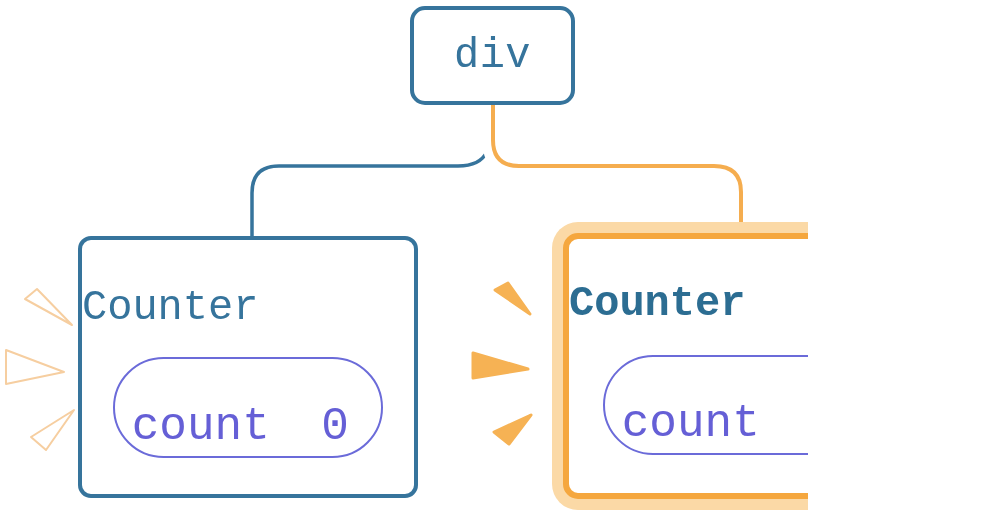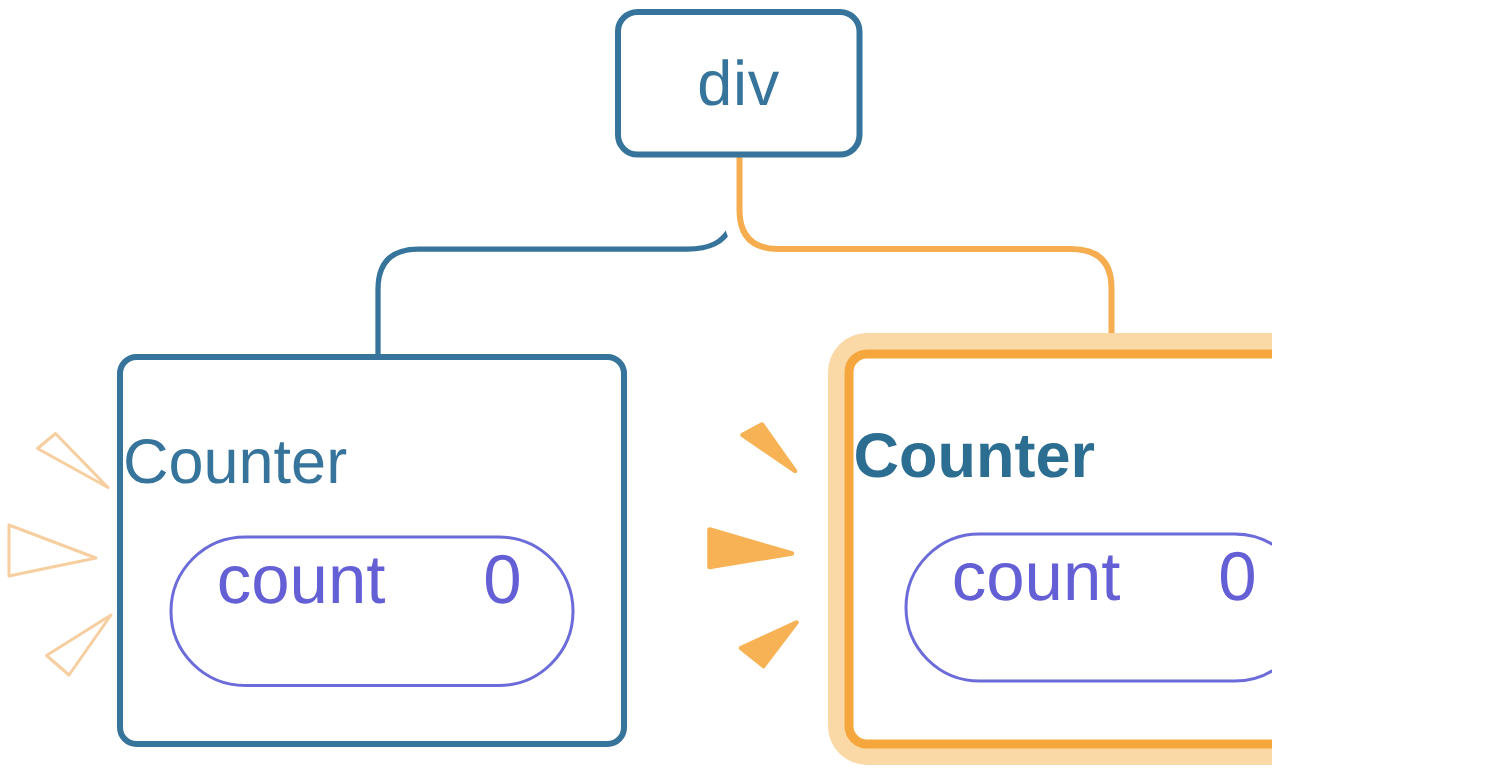--- a/index.html
+++ b/index.html
@@ -4,21 +4,21 @@
 <style>
   :root{
     --page_bg:#FFFFFF; --card_bg:#FFFFFF; --blue:#36749C; --title_active:#2C6D92;
     --purple:#6B6BD9; --purple_text:#655FD6; --orange:#F5AD4F;
     --active_border:#F5A73E; --active_ring:#FBD9A6;
     --spark_orange:#F6B254; --spark_white:#FFFFFF; --spark_white_edge:#F6CEA0;
   }
   html,body{margin:0;padding:0;background:var(--page_bg);}
   .stage{
     position:relative;width:808px;height:515px;overflow:hidden;
-    font-family:Liberation Sans, sans-serif;background:var(--page_bg);padding-left:40px;
+    font-family:Liberation Mono, monospace;background:var(--page_bg);
   }
   .layer{position:absolute;left:0;top:0;width:999px;height:515px;}
   .node-div{
     position:absolute;left:410px;top:6px;width:165px;height:99px;box-sizing:border-box;
     background:var(--card_bg);border:4px solid var(--blue);border-radius:15px;
     display:flex;align-items:center;justify-content:center;
     font-size:42px;color:var(--blue);font-weight:400;letter-spacing:0.5px;
   }
   .card{position:absolute;background:var(--card_bg);box-sizing:border-box;}
   .card-left{
@@ -30,21 +30,21 @@
     border:6px solid var(--active_border);border-radius:15px;
     box-shadow:0 0 0 11px var(--active_ring);
   }
   .card-title{
     position:absolute;left:0;right:0;text-align:left;
     font-size:42px;line-height:48px;color:var(--blue);font-weight:400;
   }
   .card-left  .card-title{top:44px;}
   .card-right .card-title{top:41px;font-weight:700;color:var(--title_active);}
   .pill{
-    position:absolute;box-sizing:border-box;display:flex;align-items:flex-start;
+    position:absolute;box-sizing:border-box;display:flex;align-items:flex-end;
     border:2.5px solid var(--purple);border-radius:60px;background:var(--card_bg);
     overflow:hidden;
   }
   .card-left  .pill{left:31px;top:117px;width:270px;height:101px;}
   .card-right .pill{left:34px;top:116px;width:270px;height:100px;}
   .pill-name{
     flex:1;display:flex;align-items:center;justify-content:center;
     font-size:46px;color:var(--purple_text);padding-bottom:3px;
   }
   .pill-divider{width:2.5px;background:var(--purple);}

